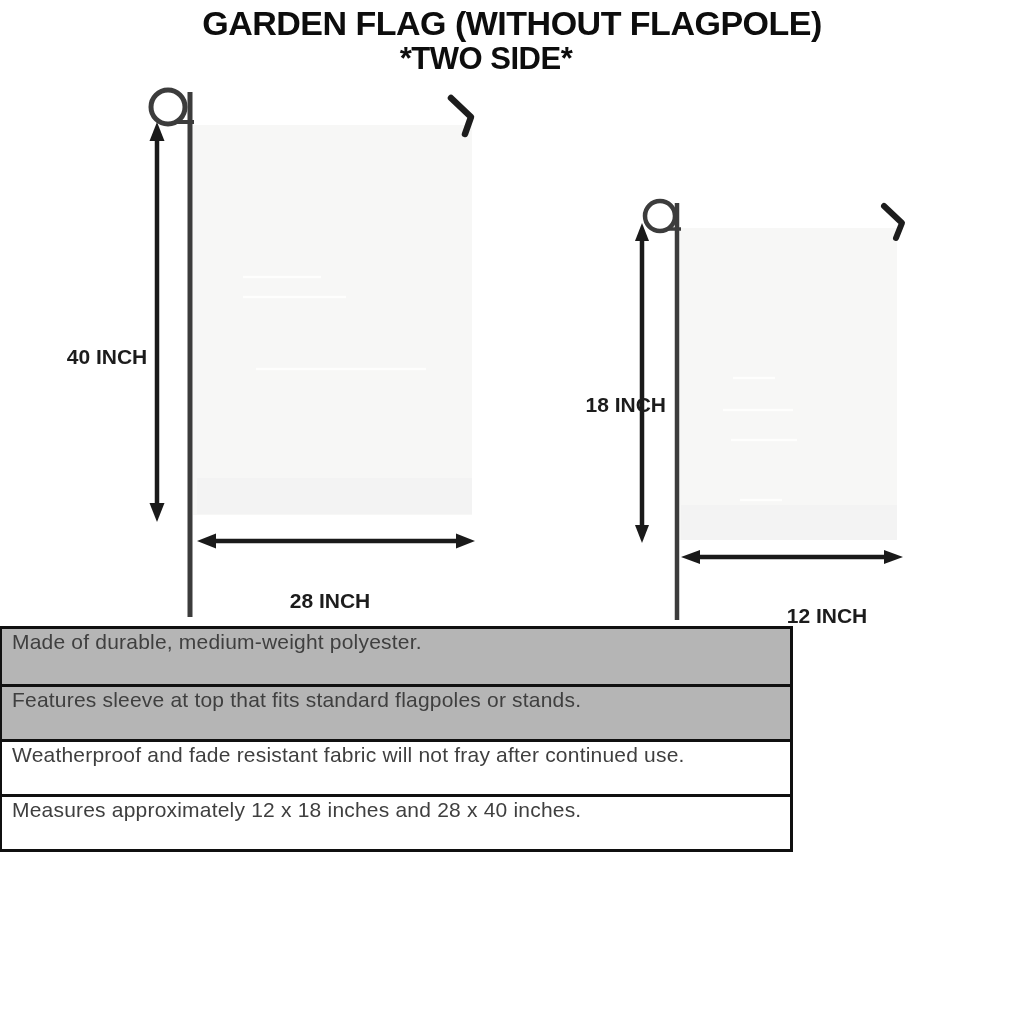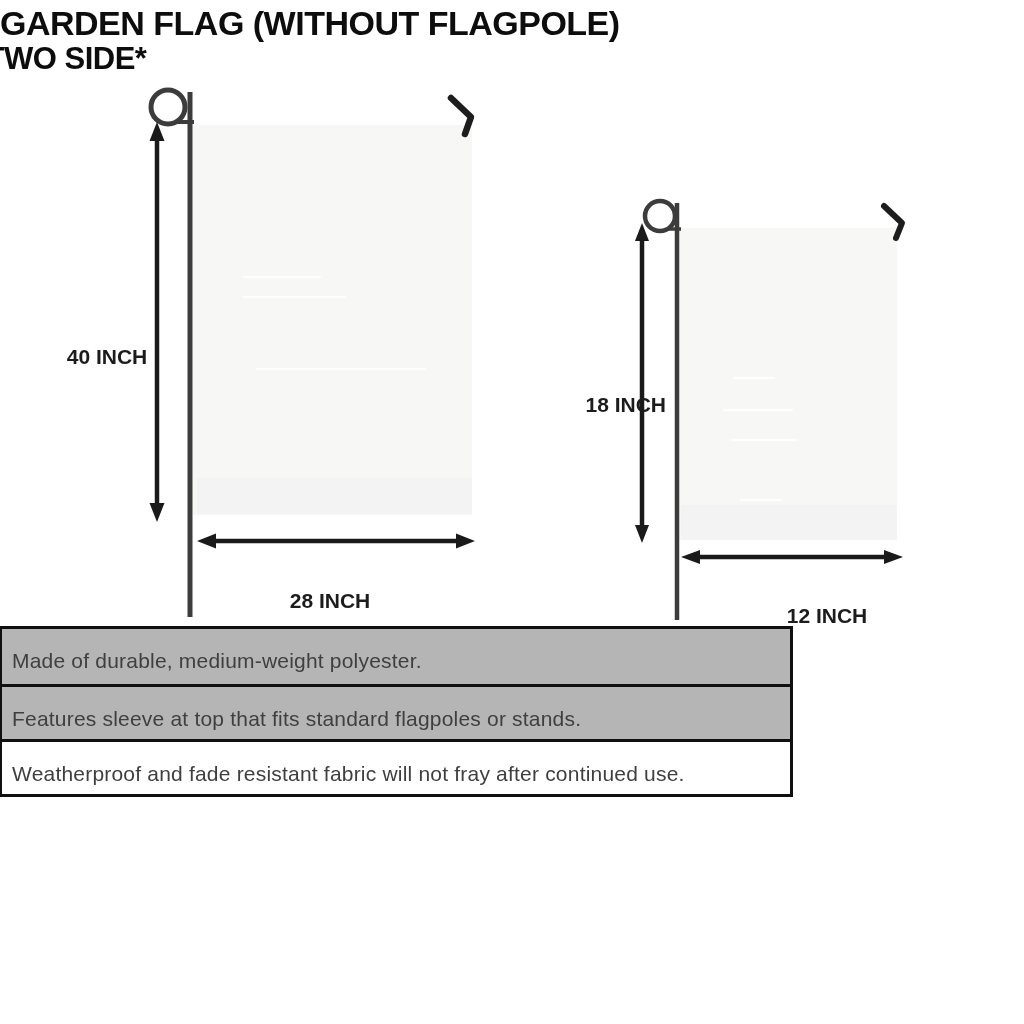--- a/index.html
+++ b/index.html
@@ -1,41 +1,41 @@
 <!DOCTYPE html>
 <html><head>
 <meta charset="utf-8">
 <style>
   html, body { margin:0; padding:0; background:#ffffff; }
   .canvas {
     position:relative; width:1024px; height:1024px; background:#ffffff;
     font-family:"Liberation Sans", sans-serif; overflow:hidden;
   }
-  .title-block { position:absolute; top:4px; left:0; width:1024px; text-align:left; color:#0d0d0d; }
+  .title-block { position:absolute; top:4px; left:0; width:1024px; text-align:center; color:#0d0d0d; }
   .title-line1 { font-size:34px; font-weight:800; letter-spacing:-0.5px; line-height:38px; }
   .title-line2 { font-size:31px; font-weight:800; letter-spacing:-0.5px; line-height:34px; transform:translateX(-26px); }
 
   .diagram-svg { position:absolute; left:0; top:0; width:1024px; height:1024px; }
 
   .dim-label {
     position:absolute; width:150px; text-align:center;
     font-size:21px; font-weight:700; color:#1c1c1c; letter-spacing:0px;margin-top:42px;
   }
   #label-40 { left:32px;  top:303px; }
   #label-28 { left:255px; top:547px; }
   #label-18 { left:516px; top:351px;text-align:right; }
   #label-12 { left:752px; top:562px; }
 
   .features-table {
     position:absolute; left:0px; top:626px; width:793px;
     border:3px solid #101010; border-left-width:2px; box-sizing:border-box;
     background:#ffffff;
   }
   .feature-row {
-    height:55px; box-sizing:border-box; padding:19px 10px 0 10px;
+    height:55px; box-sizing:border-box; padding:0 10px 0 10px;
     font-size:21px; color:#3f3f3f; letter-spacing:0.2px; line-height:26px;
     background:#ffffff;
   }
   .feature-row + .feature-row { border-top:3px solid #101010; }
   .feature-row.shaded { background:#b5b5b5; }
 </style>
 </head>
 <body>
 
 <div class="canvas">
@@ -96,15 +96,18 @@
   <div class="features-table">
     <div class="feature-row shaded">
       <span>Made of durable, medium-weight polyester.</span>
     </div>
     <div class="feature-row shaded">
       <span>Features sleeve at top that fits standard flagpoles or stands.</span>
     </div>
     <div class="feature-row">
       <span>Weatherproof and fade resistant fabric will not fray after continued use.</span>
     </div>
+    <div class="feature-row">
+      <span>Measures approximately 12 x 18 inches and 28 x 40 inches.</span>
+    </div>
   </div>
 
 </div>
 
 </body></html>

